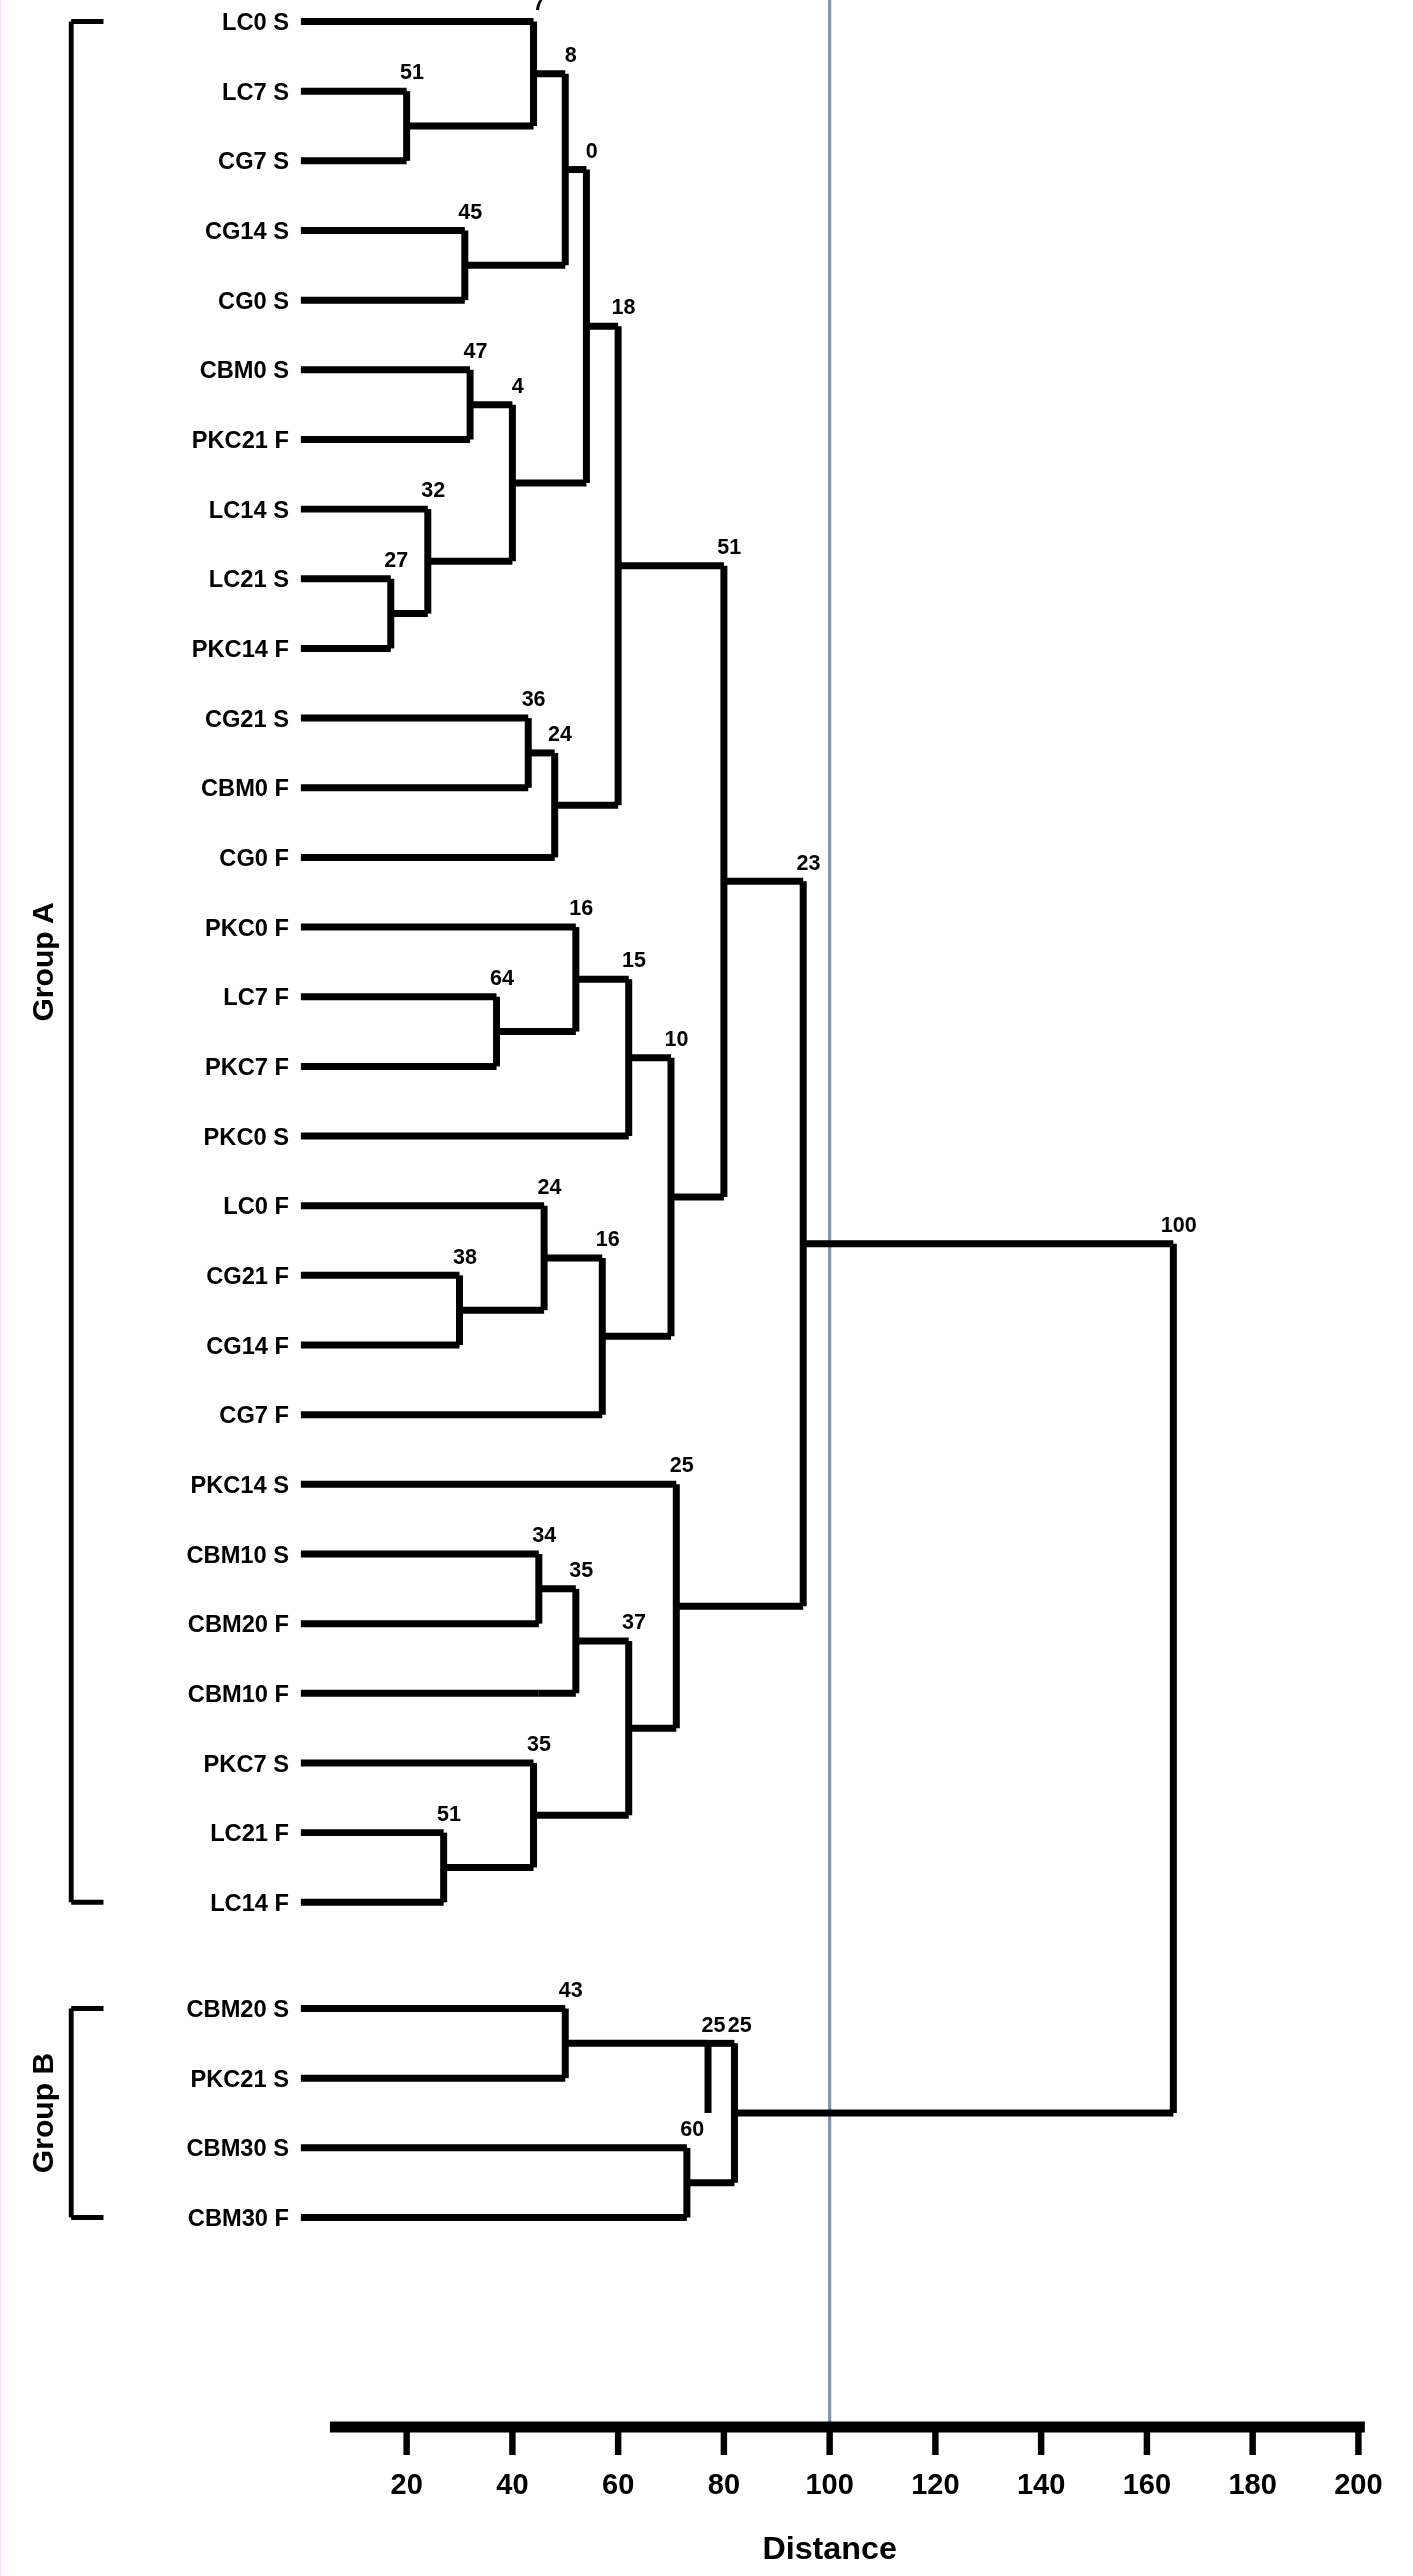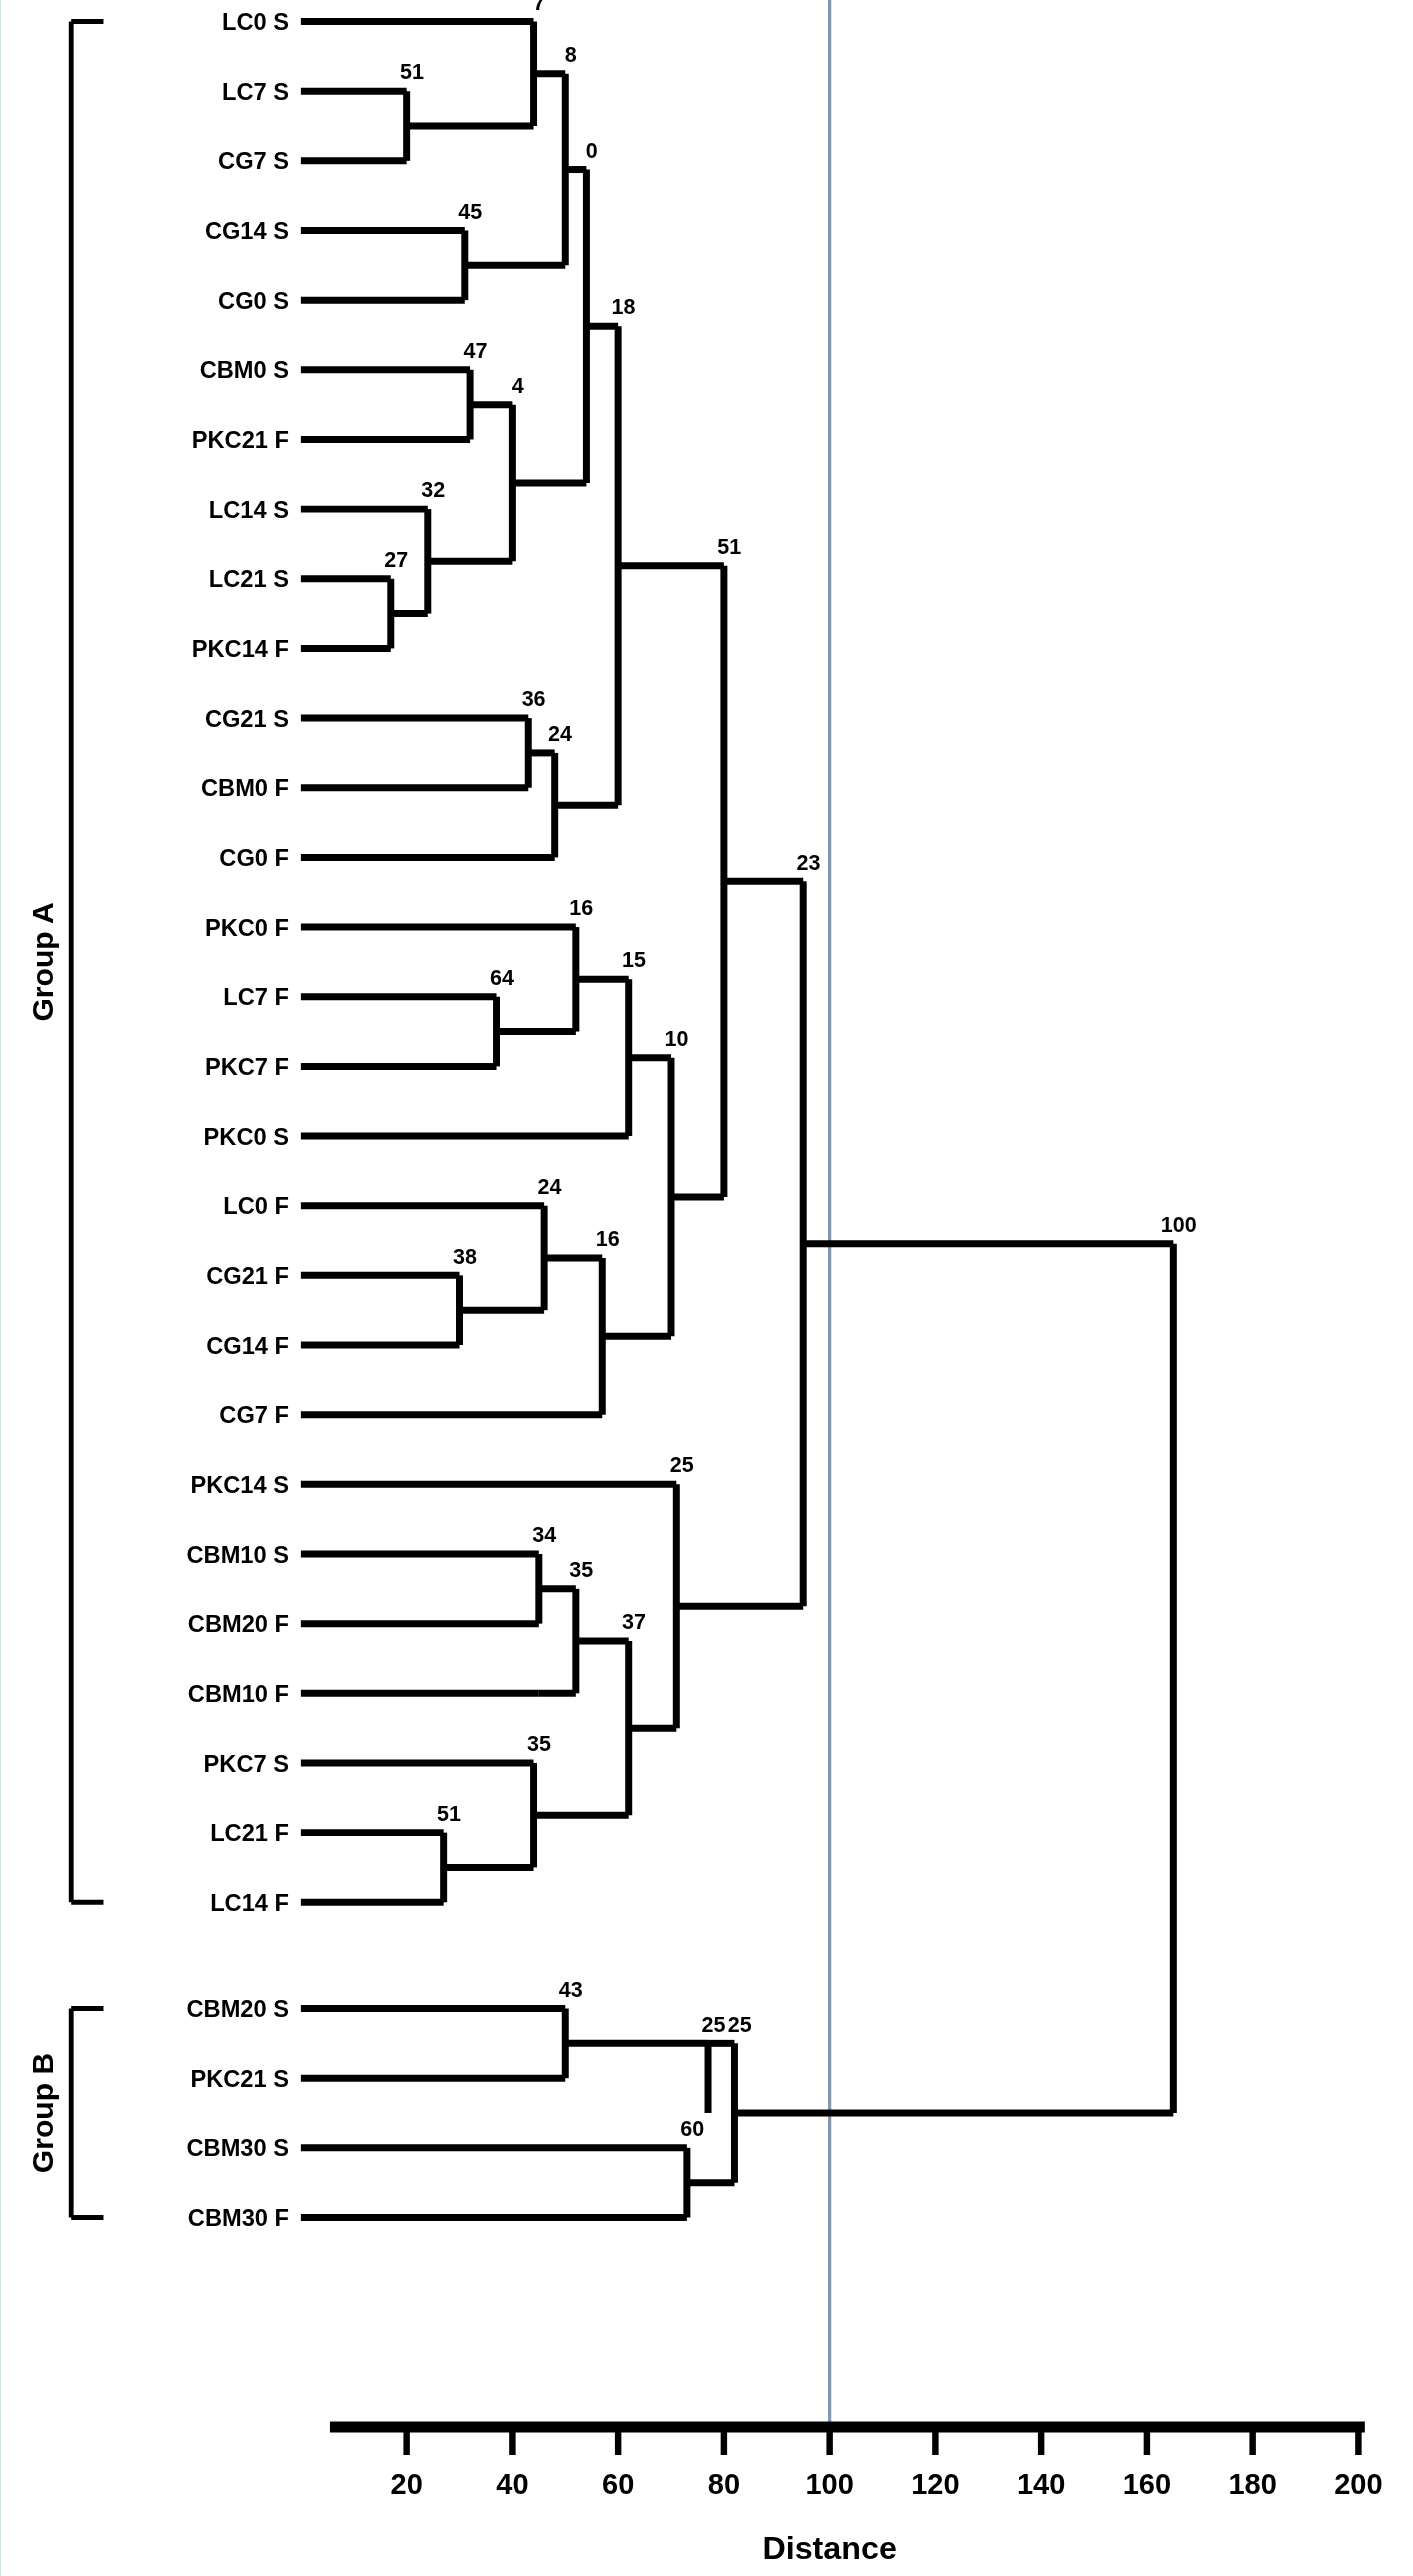--- a/index.html
+++ b/index.html
@@ -1,17 +1,17 @@
 <!DOCTYPE html>
 <html style="font-size:8.6px"><head>
 <meta charset="utf-8">
 <style>
   html,body{margin:0;padding:0;background:#ffffff;}
   body{font-family:"Liberation Sans", sans-serif;}
-  #page{position:relative;width:1414px;height:2576px;background:#0f766e;overflow:hidden;}
+  #page{position:relative;width:1414px;height:2576px;background:#d946ef;overflow:hidden;}
   svg{display:block;}
   .leaf-label{font-family:"Liberation Sans", sans-serif;font-weight:bold;font-size:44px;fill:#000;}
   .node-label{font-family:"Liberation Sans", sans-serif;font-weight:bold;font-size:40px;fill:#000;}
   .tick-label{font-family:"Liberation Sans", sans-serif;font-weight:bold;font-size:54px;fill:#000;}
   .axis-title{font-family:"Liberation Sans", sans-serif;font-weight:bold;font-size:60px;fill:#000;}
   .group-label{font-family:"Liberation Sans", sans-serif;font-weight:bold;font-size:56px;fill:#000;}
 </style>
 </head>
 <body>
 

